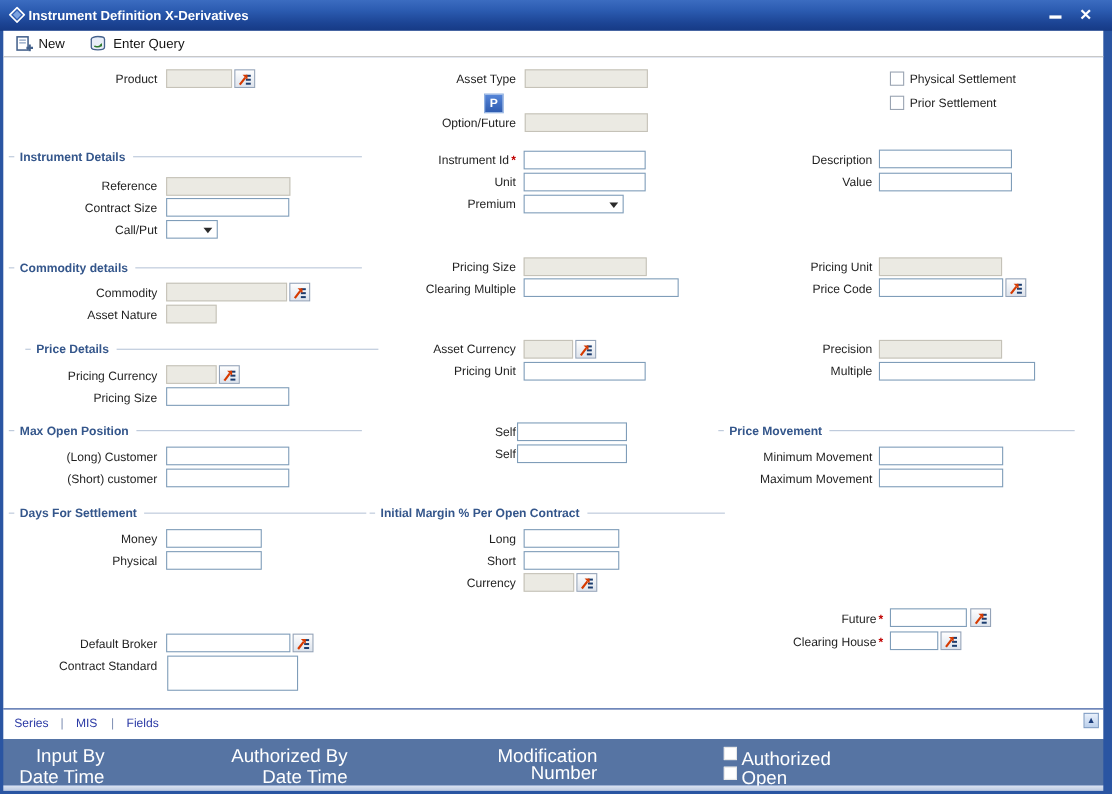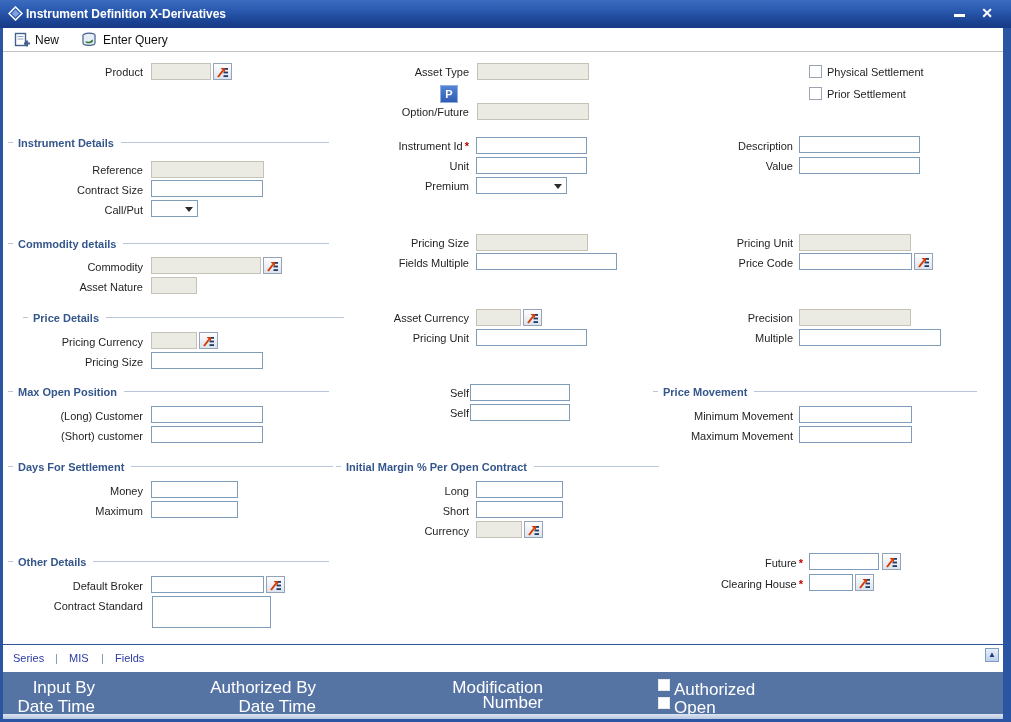--- a/index.html
+++ b/index.html
@@ -191,21 +191,21 @@
           <polygon points="4.5,2 9,2 9,6.5" fill="#d63a00"></polygon>
       </svg>
     </button>
 
     <span class="lbl" style="left:0;top:227px;width:140px">Asset Nature</span>
     <input class="inp dis" style="left: 148px; top: 225px; width: 46px;" disabled="">
 
     <span class="lbl" style="left:328px;top:183px;width:138px">Pricing Size</span>
     <input class="inp dis" style="left: 473px; top: 182px; width: 112px;" disabled="">
 
-    <span class="lbl" style="left:328px;top:203px;width:138px">Fields Multiple</span>
+    <span class="lbl" style="left:328px;top:203px;width:138px">Clearing Multiple</span>
     <input class="inp" style="left: 473px; top: 201px; width: 141px;">
 
     <span class="lbl" style="left:650px;top:183px;width:140px">Pricing Unit</span>
     <input class="inp dis" style="left: 796px; top: 182px; width: 112px;" disabled="">
 
     <span class="lbl" style="left:650px;top:203px;width:140px">Price Code</span>
     <input class="inp" style="left: 796px; top: 201px; width: 113px;">
     <button class="lov" style="left:911px;top:201px">
       <svg width="13" height="13" viewBox="0 0 13 13">
         <rect x="7.5" y="2" width="4.5" height="1.8" fill="#1b3c6e"></rect>
@@ -294,46 +294,41 @@
     </div>
     <div class="sect" style="left:5px;top:408px;width:325px">
       <span class="pre"></span>
         <span>Days For Settlement</span>
         <span class="post"></span>
     </div>
 
     <span class="lbl" style="left:0;top:431px;width:140px">Money</span>
     <input class="inp" style="left: 148px; top: 429px; width: 87px;">
 
-    <span class="lbl" style="left:0;top:451px;width:140px">Maximum</span>
+    <span class="lbl" style="left:0;top:451px;width:140px">Physical</span>
     <input class="inp" style="left: 148px; top: 449px; width: 87px;">
 
     <span class="lbl" style="left:328px;top:431px;width:138px">Long</span>
     <input class="inp" style="left: 473px; top: 429px; width: 87px;">
 
     <span class="lbl" style="left:328px;top:451px;width:138px">Short</span>
     <input class="inp" style="left: 473px; top: 449px; width: 87px;">
 
     <span class="lbl" style="left:328px;top:471px;width:138px">Currency</span>
     <input class="inp dis" style="left: 473px; top: 469px; width: 46px;" disabled="">
     <button class="lov" style="left:521px;top:469px">
       <svg width="13" height="13" viewBox="0 0 13 13">
         <rect x="7.5" y="2" width="4.5" height="1.8" fill="#1b3c6e"></rect>
           <rect x="7.5" y="5.6" width="4.5" height="1.8" fill="#1b3c6e"></rect>
           <rect x="7.5" y="9.2" width="4.5" height="1.8" fill="#1b3c6e"></rect>
         <line x1="2" y1="11" x2="7" y2="4.5" stroke="#d63a00" stroke-width="2"></line>
           <polygon points="4.5,2 9,2 9,6.5" fill="#d63a00"></polygon>
       </svg>
     </button>
 
-    <div class="sect" style="left:5px;top:503px;width:321px">
-      <span class="pre"></span>
-        <span>Other Details</span>
-        <span class="post"></span>
-    </div>
 
     <span class="lbl" style="left:0;top:526px;width:140px">Default Broker</span>
     <input class="inp" style="left: 148px; top: 524px; width: 113px;">
     <button class="lov" style="left:263px;top:524px">
       <svg width="13" height="13" viewBox="0 0 13 13">
         <rect x="7.5" y="2" width="4.5" height="1.8" fill="#1b3c6e"></rect>
           <rect x="7.5" y="5.6" width="4.5" height="1.8" fill="#1b3c6e"></rect>
           <rect x="7.5" y="9.2" width="4.5" height="1.8" fill="#1b3c6e"></rect>
         <line x1="2" y1="11" x2="7" y2="4.5" stroke="#d63a00" stroke-width="2"></line>
           <polygon points="4.5,2 9,2 9,6.5" fill="#d63a00"></polygon>

